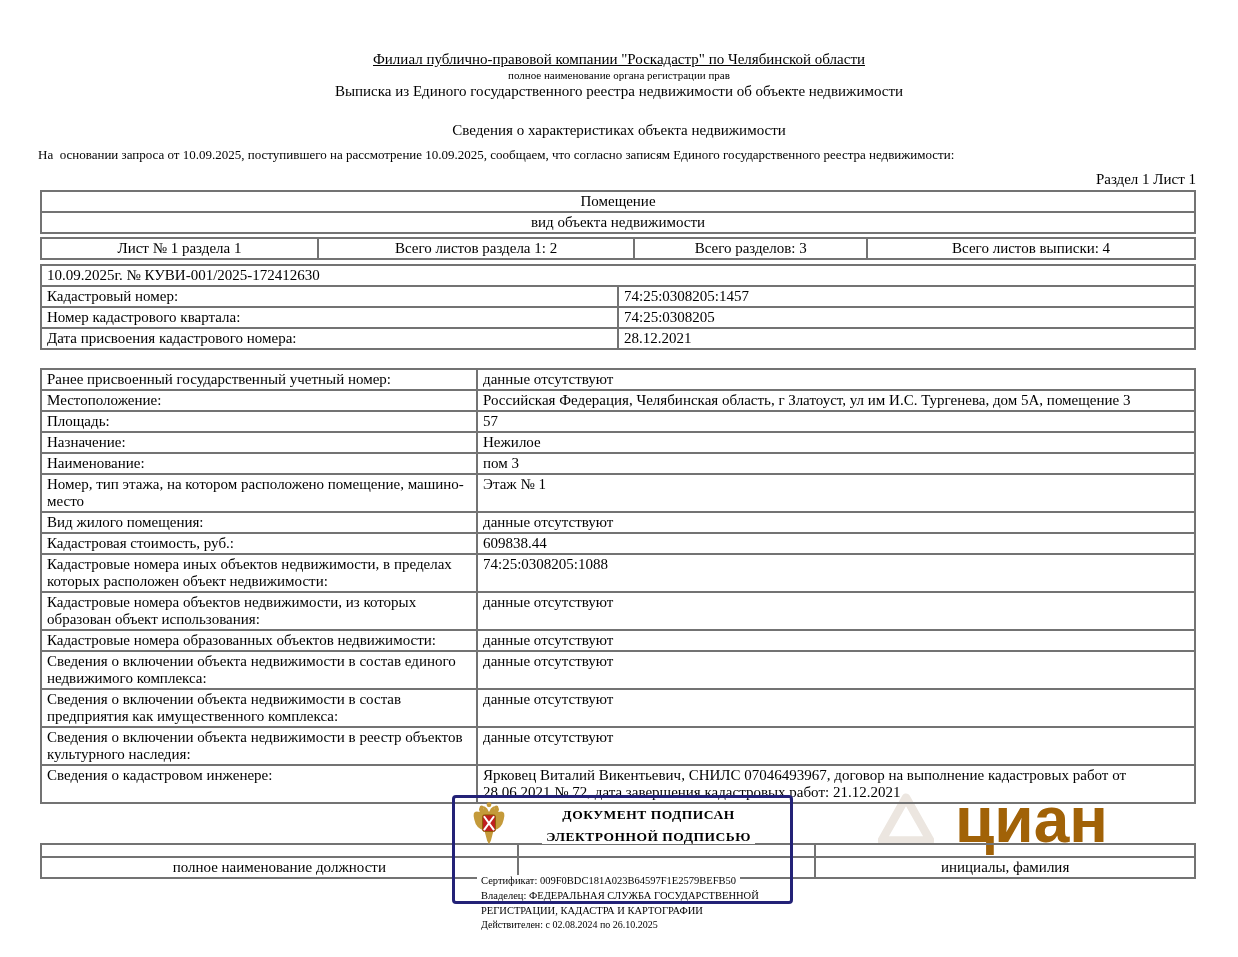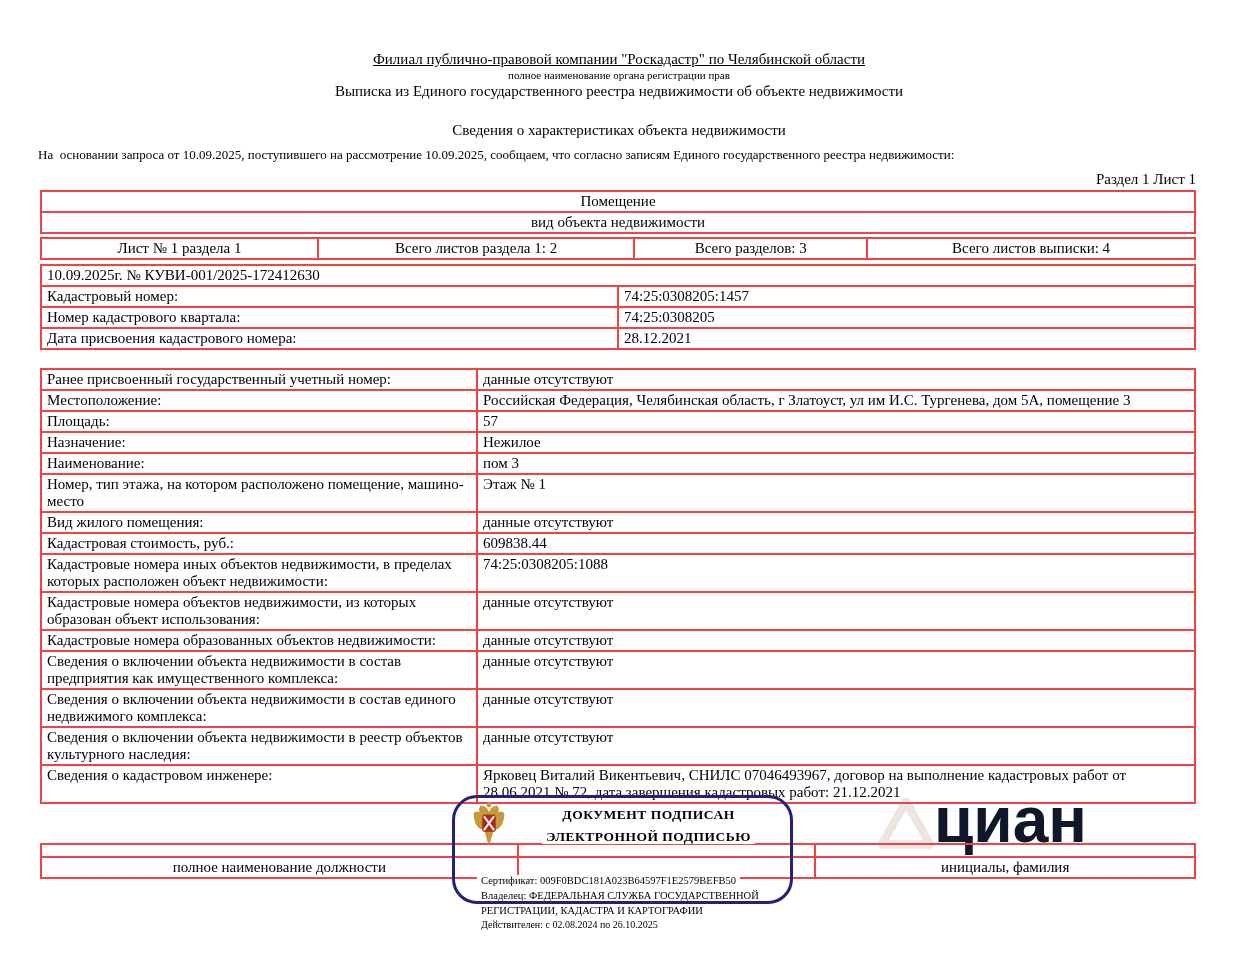--- a/index.html
+++ b/index.html
@@ -15,57 +15,57 @@
                 font-size:15px; text-decoration:underline; }
   .org-caption{ position:absolute; top:69px; left:0; width:100%; text-align:center; font-size:11px; }
   .doc-title  { position:absolute; top:83px; left:0; width:100%; text-align:center; font-size:15px; }
   .section-title { position:absolute; top:122px; left:0; width:100%; text-align:center; font-size:15px; }
   .request-line  { position:absolute; top:147px; left:38px; width:1160px; font-size:13px; white-space:pre-wrap; }
   .section-page  { position:absolute; top:171px; left:0; width:1156px; text-align:right; padding-right:0;
                    font-size:15px; right:42px; width:auto; }
   
   table { border-collapse:collapse; table-layout:fixed; position:absolute; left:40px; width:1156px;
           background:transparent; z-index:2; }
-  td { border:2px solid #ef4444; font-size:15px; line-height:17px; padding:1px 5px; vertical-align:top;
+  td { border:2px solid #737373; font-size:15px; line-height:17px; padding:1px 5px; vertical-align:top;
        overflow:hidden; }
   .vid-table   { top:190px; }
   .vid-table td{ text-align:center; height:18px; }
   .sheet-table { top:237px; }
   .sheet-table td{ text-align:center; height:18px; }
   .reg-table   { top:264px; }
   .reg-table td.lbl, .details-table td.lbl { width:436px; }
   .details-table { top:368px; }
   .sign-table  { top:843px; }
   .sign-table td { font-size:15px; }
   .sign-table .r1 td { height:13px; }
   .sign-table .r2 td { height:14px; text-align:center; }
   
   .stamp {
     position:absolute; left:452px; top:795px; width:341px; height:109px;
-    border:3px solid #232277; border-radius:25px; z-index:3; background:transparent;
+    border:3px solid #232277; border-radius:4px; z-index:3; background:transparent;
   }
   .stamp .emblem { position:absolute; left:15px; top:4px; width:38px; height:46px; }
   .stamp .l1, .stamp .l2 {
     position:absolute; left:58px; right:6px; text-align:center;
     font-size:13.5px; font-weight:bold; letter-spacing:.5px; color:#000;
   }
   .stamp .l1 { top:9px; }
   .stamp .l2 { top:31px; }
   .stamp .l1 span, .stamp .l2 span, .stamp .sm span { background:#fff; padding:0 4px; }
   .stamp .sm { position:absolute; left:22px; right:4px; font-size:10.5px; line-height:12px;margin-top:26px; }
   .stamp .cert { top:51px; }
   .stamp .own1 { top:66px; }
   .stamp .own2 { top:81px; }
   .stamp .val  { top:95px; font-size:10px; }
   
   .watermark {
     position:absolute; left:878px; top:788px; z-index:1;
     font-family:"Liberation Sans","DejaVu Sans",sans-serif;
-    font-weight:bold; font-size:64px; line-height:64px; color:#0f172a;
-    display:flex; align-items:flex-end; gap:0; user-select:none;
+    font-weight:bold; font-size:64px; line-height:64px; color:#a16207;
+    display:flex; align-items:center; gap:21px; user-select:none;
   }
   .watermark .wm-icon { width:56px; height:56px; }
 </style>
 </head>
 <body>
 
 <div class="page">
 
   <div class="watermark">
     <svg class="wm-icon" viewBox="0 0 60 60">
@@ -163,25 +163,25 @@
         </tr>
     <tr>
           <td class="lbl">Кадастровые номера объектов недвижимости, из которых образован объект использования:</td>
           <td>данные отсутствуют</td>
         </tr>
     <tr>
           <td class="lbl">Кадастровые номера образованных объектов недвижимости:</td>
           <td>данные отсутствуют</td>
         </tr>
     <tr>
+          <td class="lbl">Сведения о включении объекта недвижимости в состав единого недвижимого комплекса:</td>
+          <td>данные отсутствуют</td>
+        </tr>
+    <tr>
           <td class="lbl">Сведения о включении объекта недвижимости в состав предприятия как имущественного комплекса:</td>
-          <td>данные отсутствуют</td>
-        </tr>
-    <tr>
-          <td class="lbl">Сведения о включении объекта недвижимости в состав единого недвижимого комплекса:</td>
           <td>данные отсутствуют</td>
         </tr>
     <tr>
           <td class="lbl">Сведения о включении объекта недвижимости в реестр объектов культурного наследия:</td>
           <td>данные отсутствуют</td>
         </tr>
     <tr>
           <td class="lbl">Сведения о кадастровом инженере:</td>
           <td>Ярковец Виталий Викентьевич, СНИЛС 07046493967, договор на выполнение кадастровых работ от 28.06.2021 № 72, дата завершения кадастровых работ: 21.12.2021</td>
         </tr>

